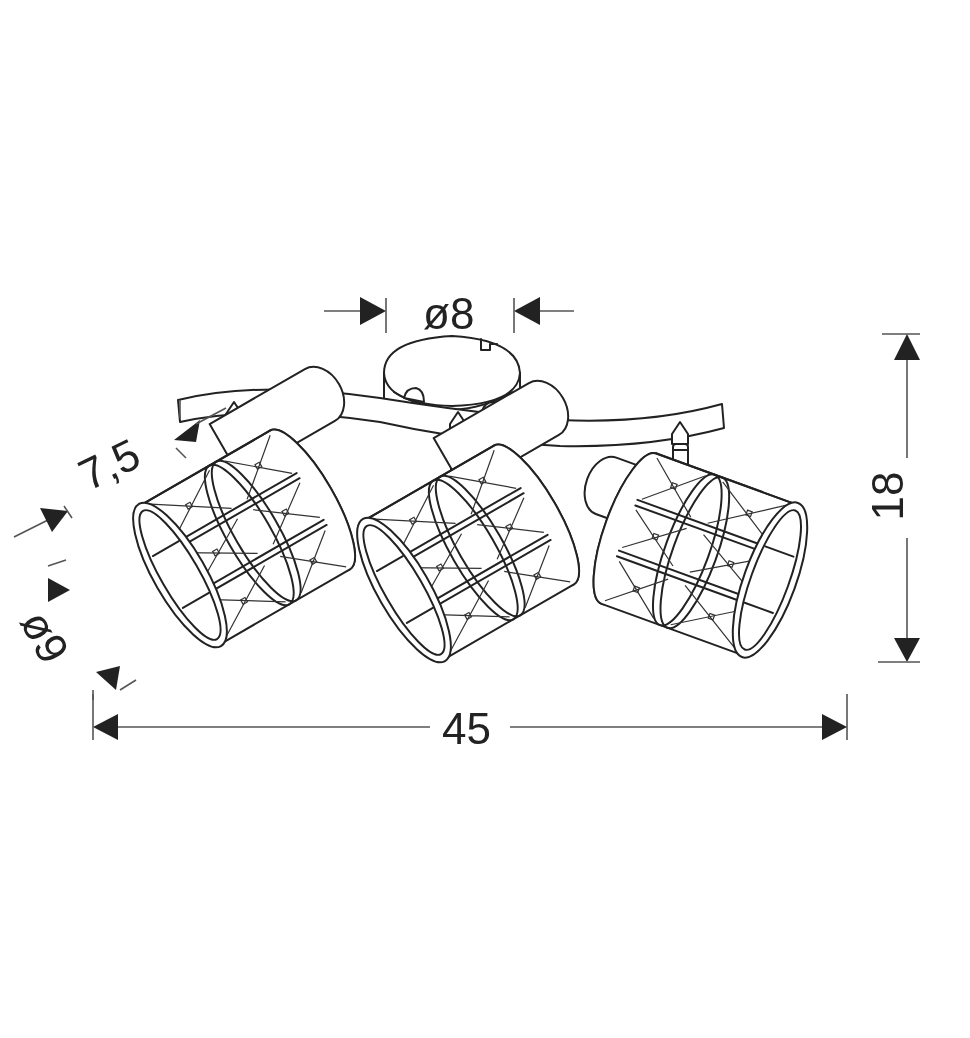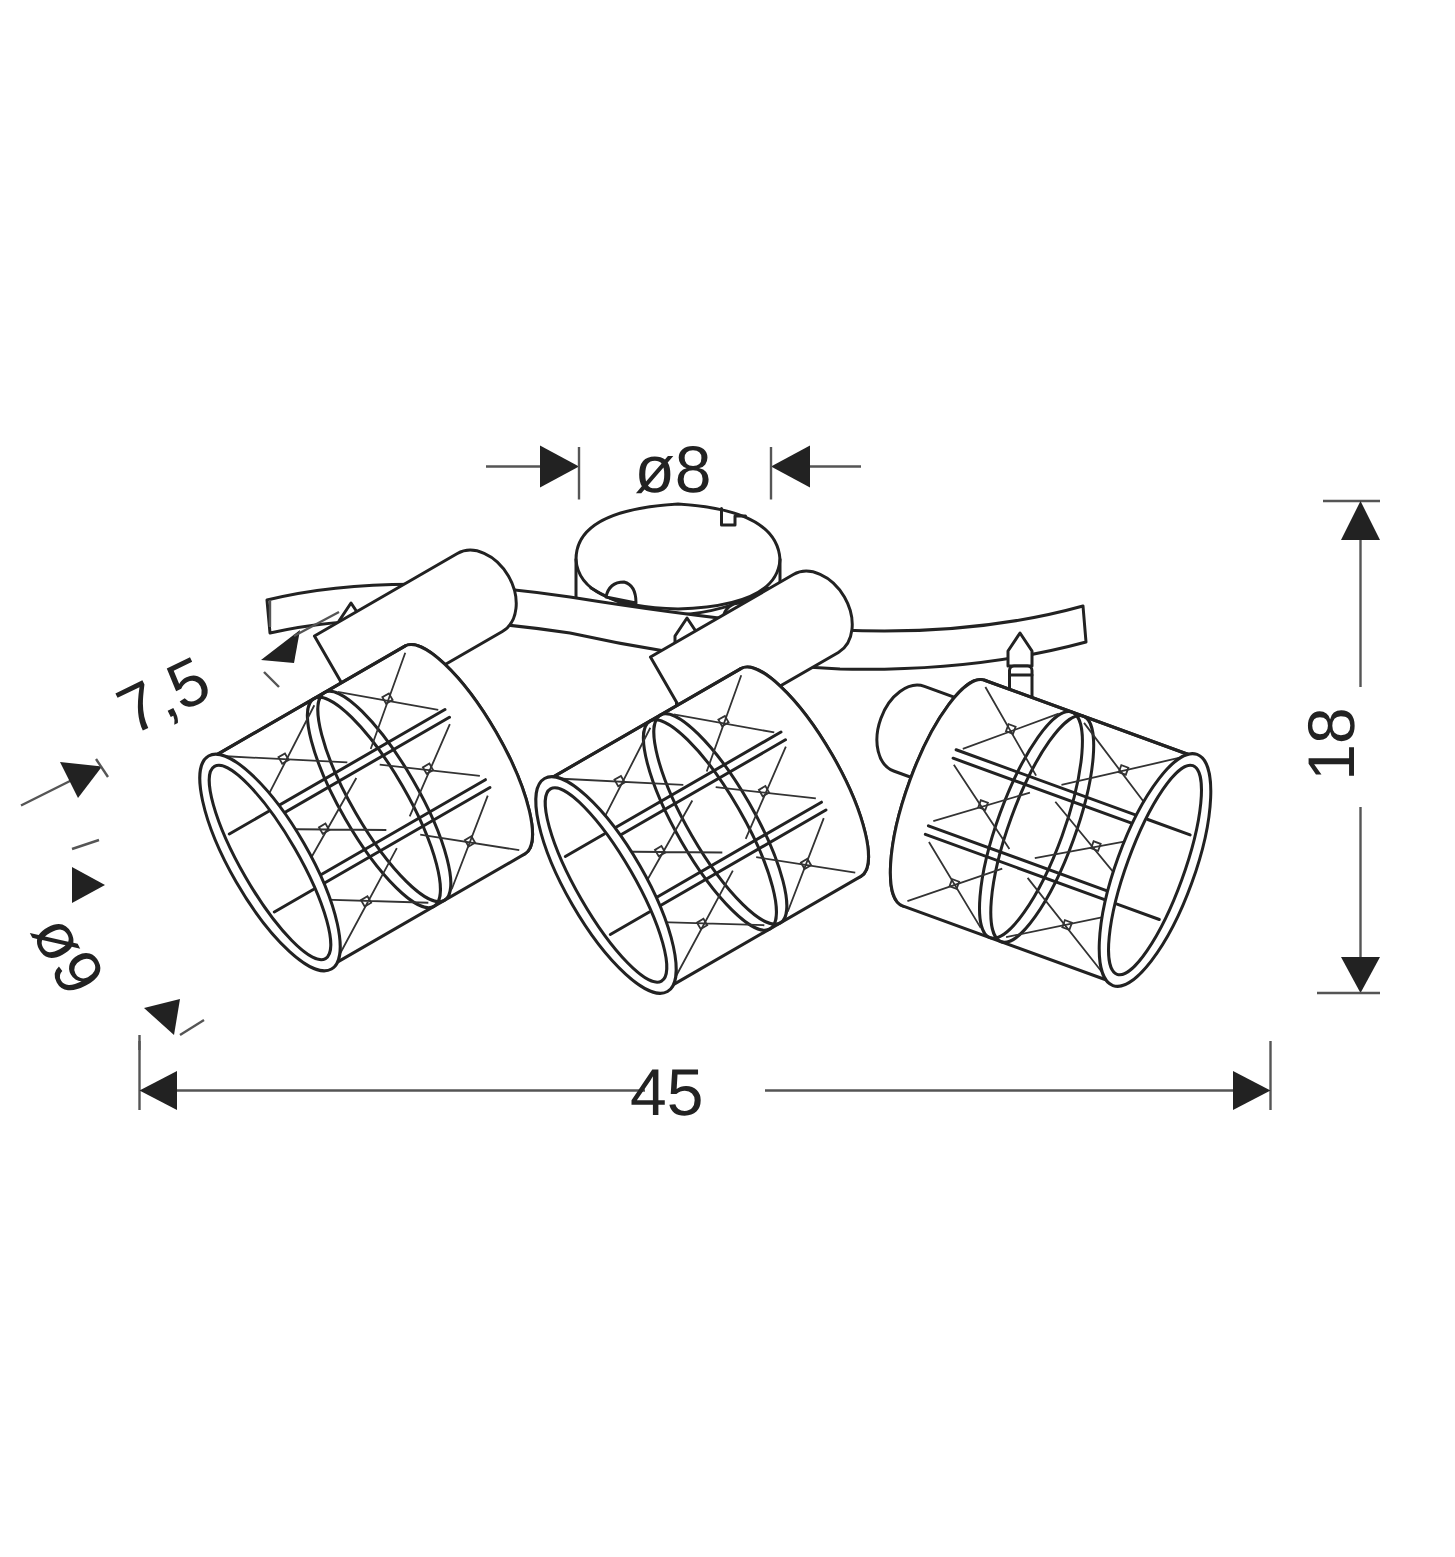--- a/index.html
+++ b/index.html
@@ -144,18 +144,18 @@
       <polygon class="arrow" points="96,672 120,666 116,690"></polygon>
       <line class="dim" x1="120" y1="690" x2="136" y2="680"></line>
       <line class="dim" x1="93" y1="690" x2="93" y2="700"></line>
     </g>
   </svg>
 
   <span class="lbl" style="left:423px; top:292px;">ø8</span>
 
   <span class="lbl" style="left:864px; top:474px; transform: rotate(-90deg); transform-origin: center;">18</span>
 
-  <span class="lbl" style="left:420px; top:707px;text-align:center;">45</span>
+  <span class="lbl" style="left:442px; top:707px;text-align:center;">45</span>
 
   <span class="lbl" style="left:82px; top:456px; transform: rotate(-26deg); transform-origin: left center;">7,5</span>
 
   <span class="lbl" style="left:52px; top:604px; transform: rotate(62deg); transform-origin: left top;">ø9</span>
 </div>
 
 </body></html>

